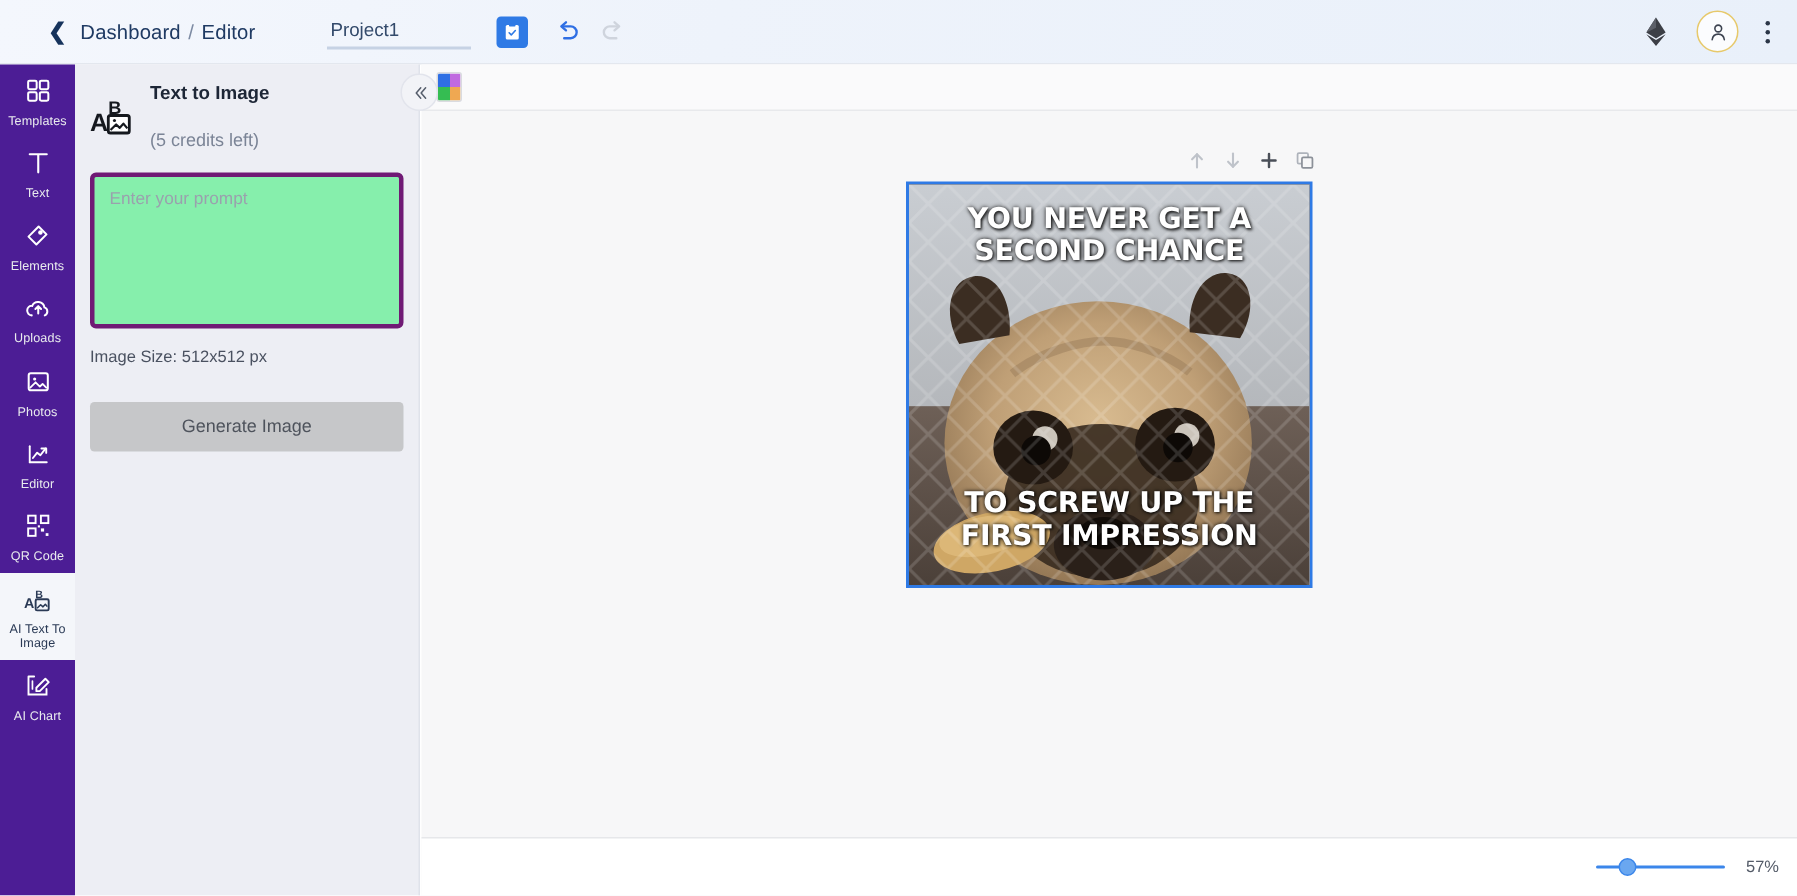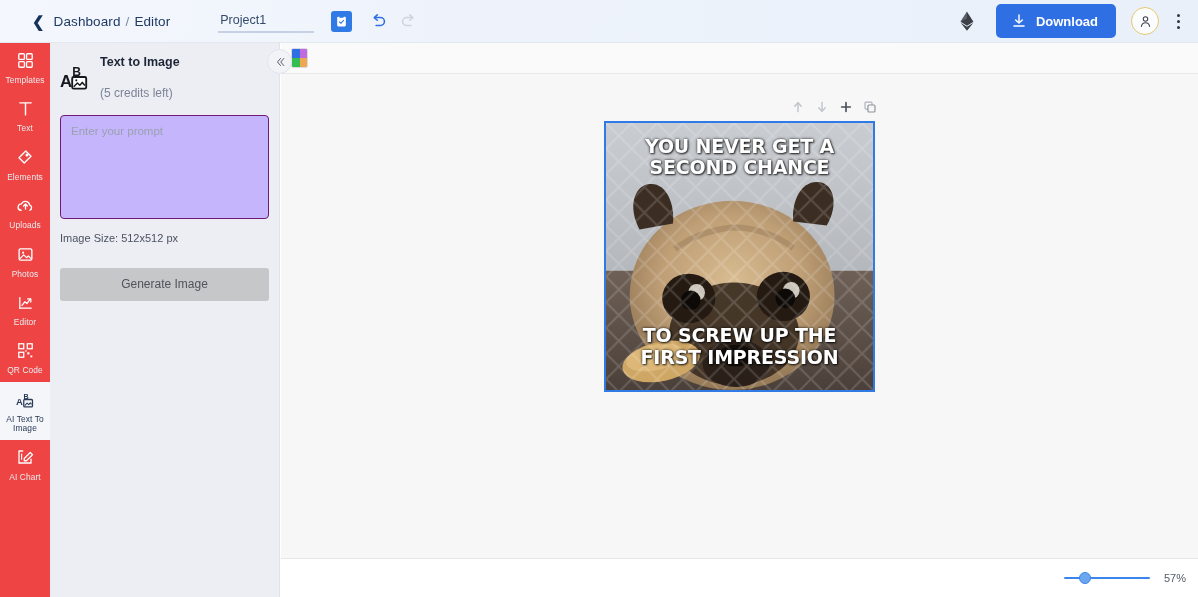--- a/index.html
+++ b/index.html
@@ -74,21 +74,21 @@
   }
   .kebab {
     margin-left: 9px; width: 20px; height: 24px; display: flex; flex-direction: column;
     align-items: center; justify-content: center; gap: 3px; cursor: pointer;
   }
   .kebab i { width: 3px; height: 3px; border-radius: 50%; background: #2b3647; display: block; }
 
   
   .rail {
     position: absolute; left: 0; top: 43px; width: 50px; height: 554px;
-    background: #ef4444;
+    background: #4c1d95;
   }
   .rail-item {
     width: 50px; min-height: 47px; padding: 7px 2px 6px 2px;
     display: flex; flex-direction: column; align-items: center; justify-content: flex-start;
     gap: 5px; cursor: pointer;
   }
   .rail-item .rl-label {
     font-size: 8.4px; color: #e9ebee; text-align: center; line-height: 1.12;
     letter-spacing: .1px;
   }
@@ -100,22 +100,22 @@
   .panel {
     position: absolute; left: 50px; top: 43px; width: 230px; height: 554px;
     background: #edeef4; border-right: 1px solid #dfe2ea;
   }
   .panel-head { display: flex; align-items: center; padding: 12px 10px 10px 10px; gap: 10px; }
   .panel-head-ico { width: 30px; height: 28px; flex: none; }
   .panel-title { font-size: 12.5px; font-weight: 700; color: #1d2636; line-height: 1.25; }
   .panel-sub { font-size: 12px; color: #7b8496; margin-top: 15px; }
 
   .prompt-box {
-    margin: 5px 10px 0 10px; height: 104px; background: #c4b5fd;
-    border: 1px solid #701a75; border-radius: 4px; padding: 9px 10px;
+    margin: 5px 10px 0 10px; height: 104px; background: #86efac;
+    border: 3px solid #701a75; border-radius: 4px; padding: 9px 10px;
   }
   .prompt-box textarea {
     width: 100%; height: 100%; border: none; outline: none; resize: none;
     font-family: inherit; font-size: 11.5px; color: #333b4a; background: transparent;
   }
   .prompt-box textarea::placeholder { color: #9aa1ad; }
 
   .img-size { margin: 13px 0 0 10px; font-size: 11px; color: #4b5costo; color: #4a5160; }
   .gen-btn {
     margin: 24px 10px 0 10px; height: 33px; background: #c6c7c9; border-radius: 3px;
@@ -235,28 +235,20 @@
     <div class="topbar-right">
 
       <div class="icon-btn diamond-btn">
         <svg width="18" height="20" viewBox="0 0 24 28">
           <path d="M12 1l9 14-9 5.5L3 15z" fill="#3c3f46"></path>
           <path d="M12 1L3 15l9-4.4z" fill="#5c6069"></path>
           <path d="M12 22l9-5.4-9 11-9-11z" fill="#3c3f46"></path>
         </svg>
       </div>
 
-      <div class="download-btn">
-        <svg width="16" height="16" viewBox="0 0 24 24">
-          <path d="M12 3v11" stroke="#fff" stroke-width="2.2" stroke-linecap="round"></path>
-          <path d="M7 10.5l5 4.6 5-4.6" stroke="#fff" stroke-width="2.2" fill="none" stroke-linecap="round" stroke-linejoin="round"></path>
-          <path d="M4.5 19.5h15" stroke="#fff" stroke-width="2.2" stroke-linecap="round"></path>
-        </svg>
-        <span class="dl-label">Download</span>
-      </div>
 
       <div class="avatar">
         <svg width="15" height="15" viewBox="0 0 24 24">
           <circle cx="12" cy="8" r="3.6" stroke="#3c4350" stroke-width="1.7" fill="none"></circle>
           <path d="M5.5 20c.6-4 3.4-6 6.5-6s5.9 2 6.5 6" stroke="#3c4350" stroke-width="1.7" fill="none" stroke-linecap="round"></path>
         </svg>
       </div>
 
       <div class="kebab">
         <i></i>

